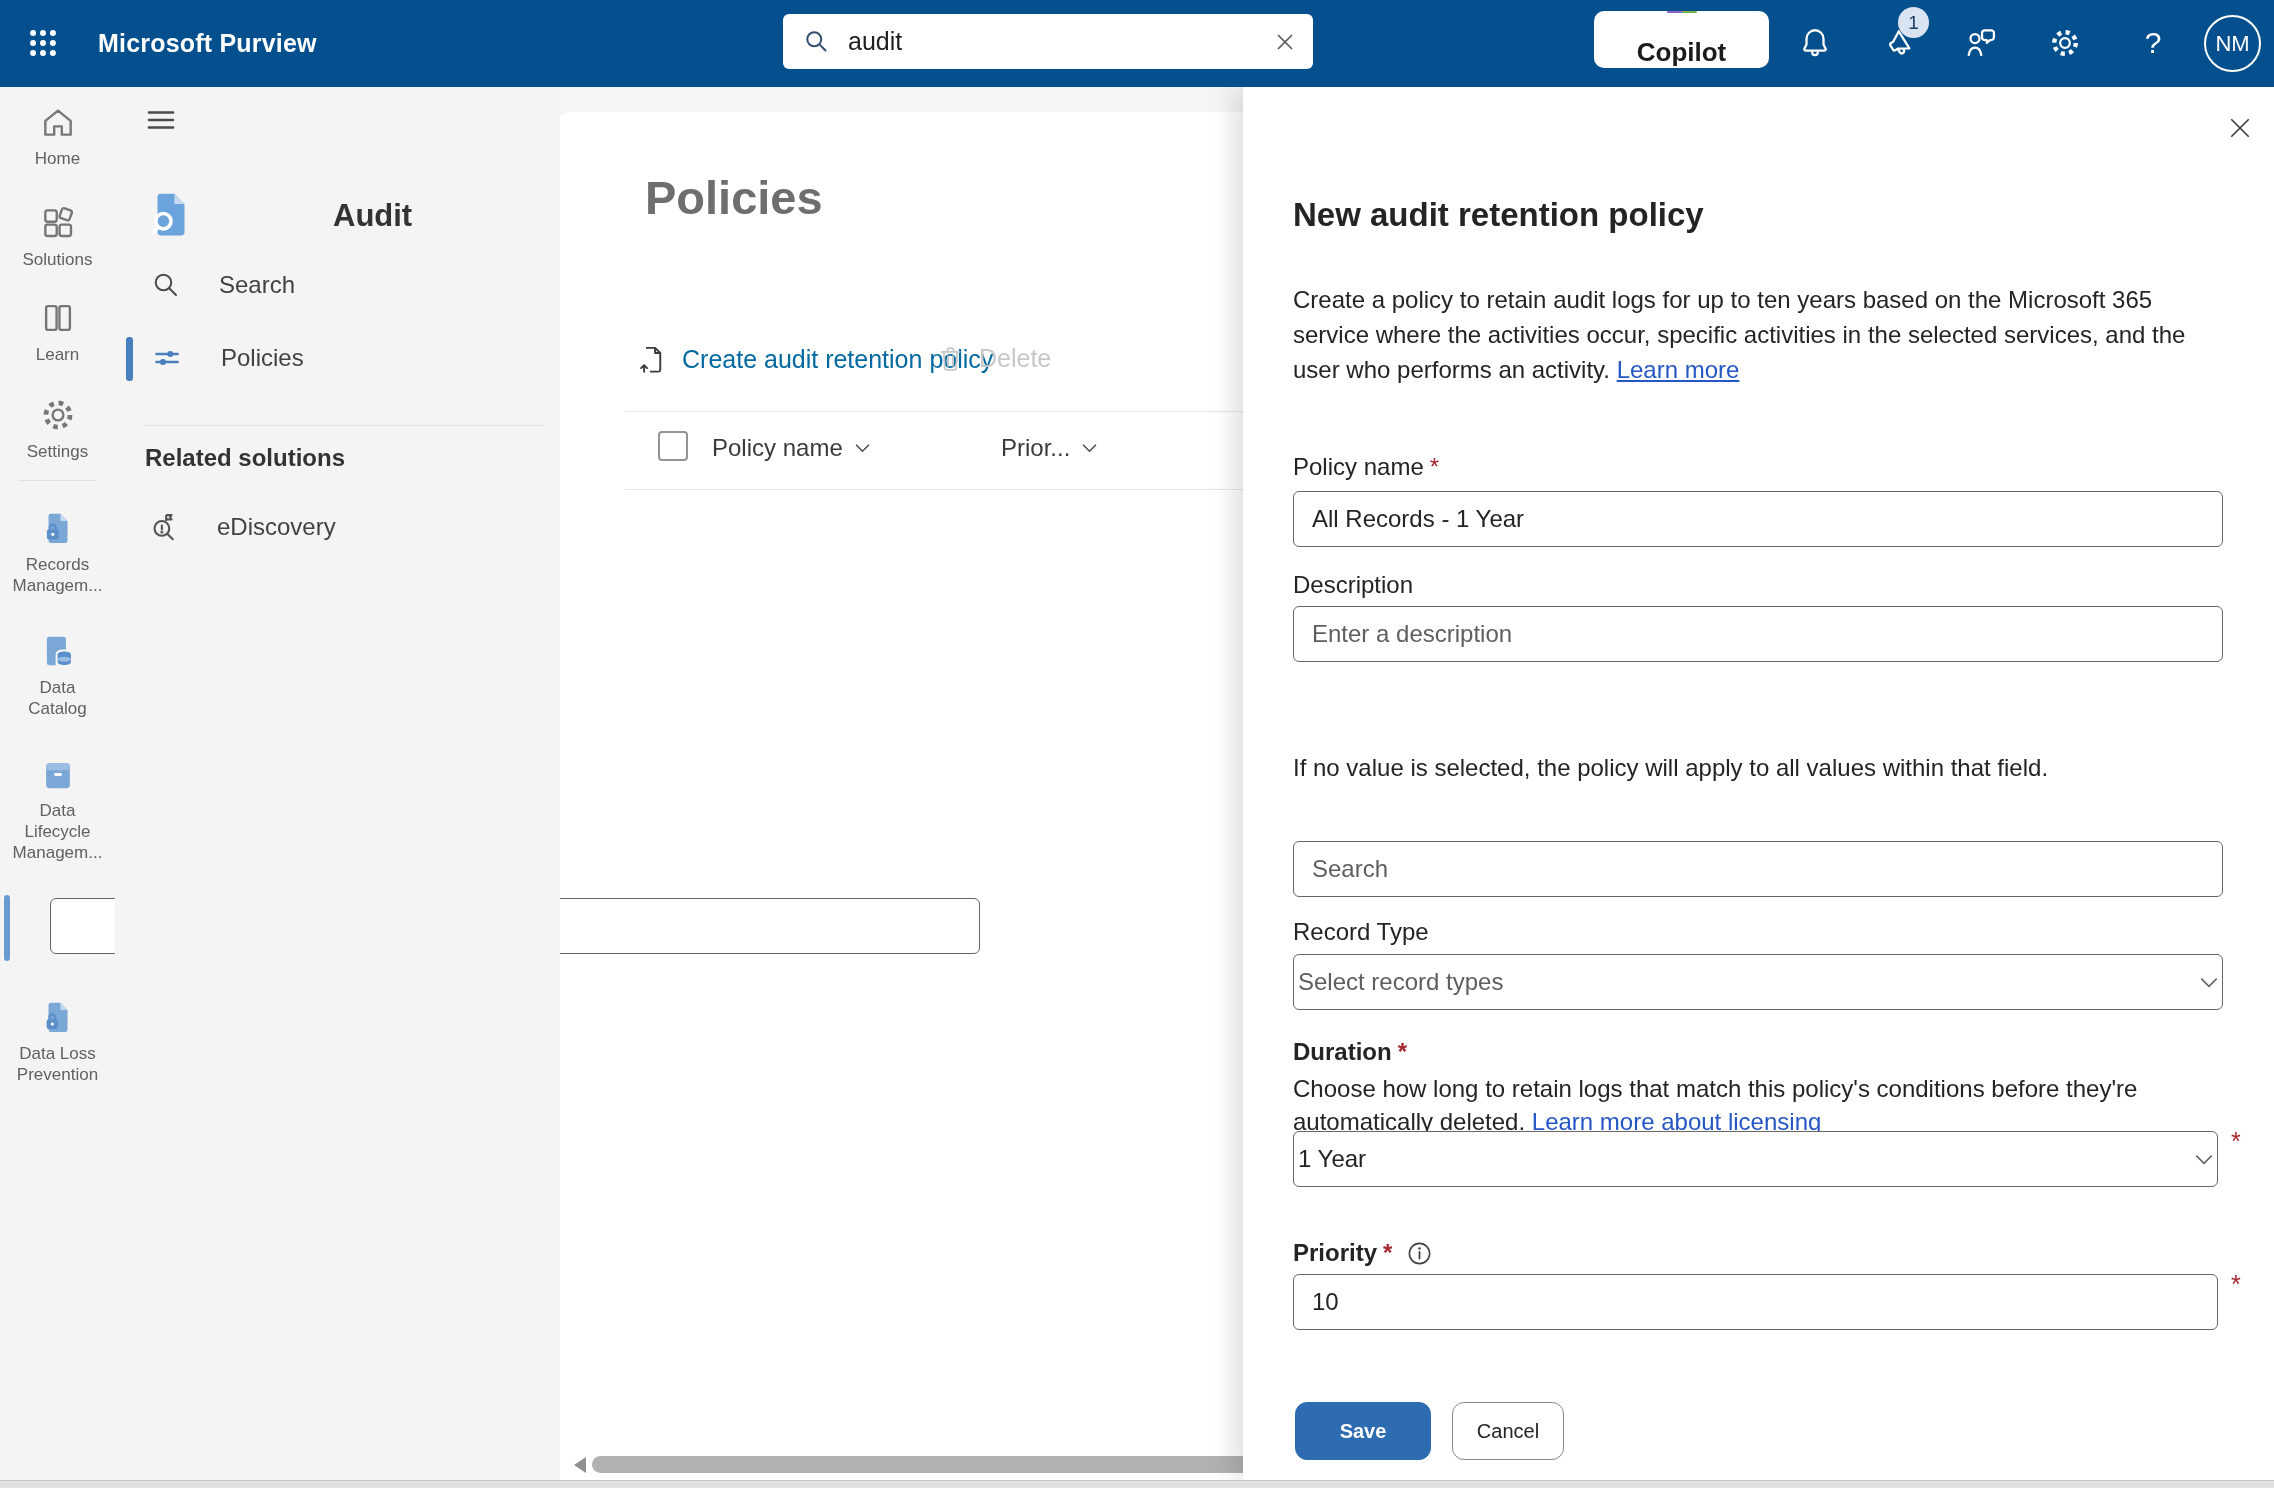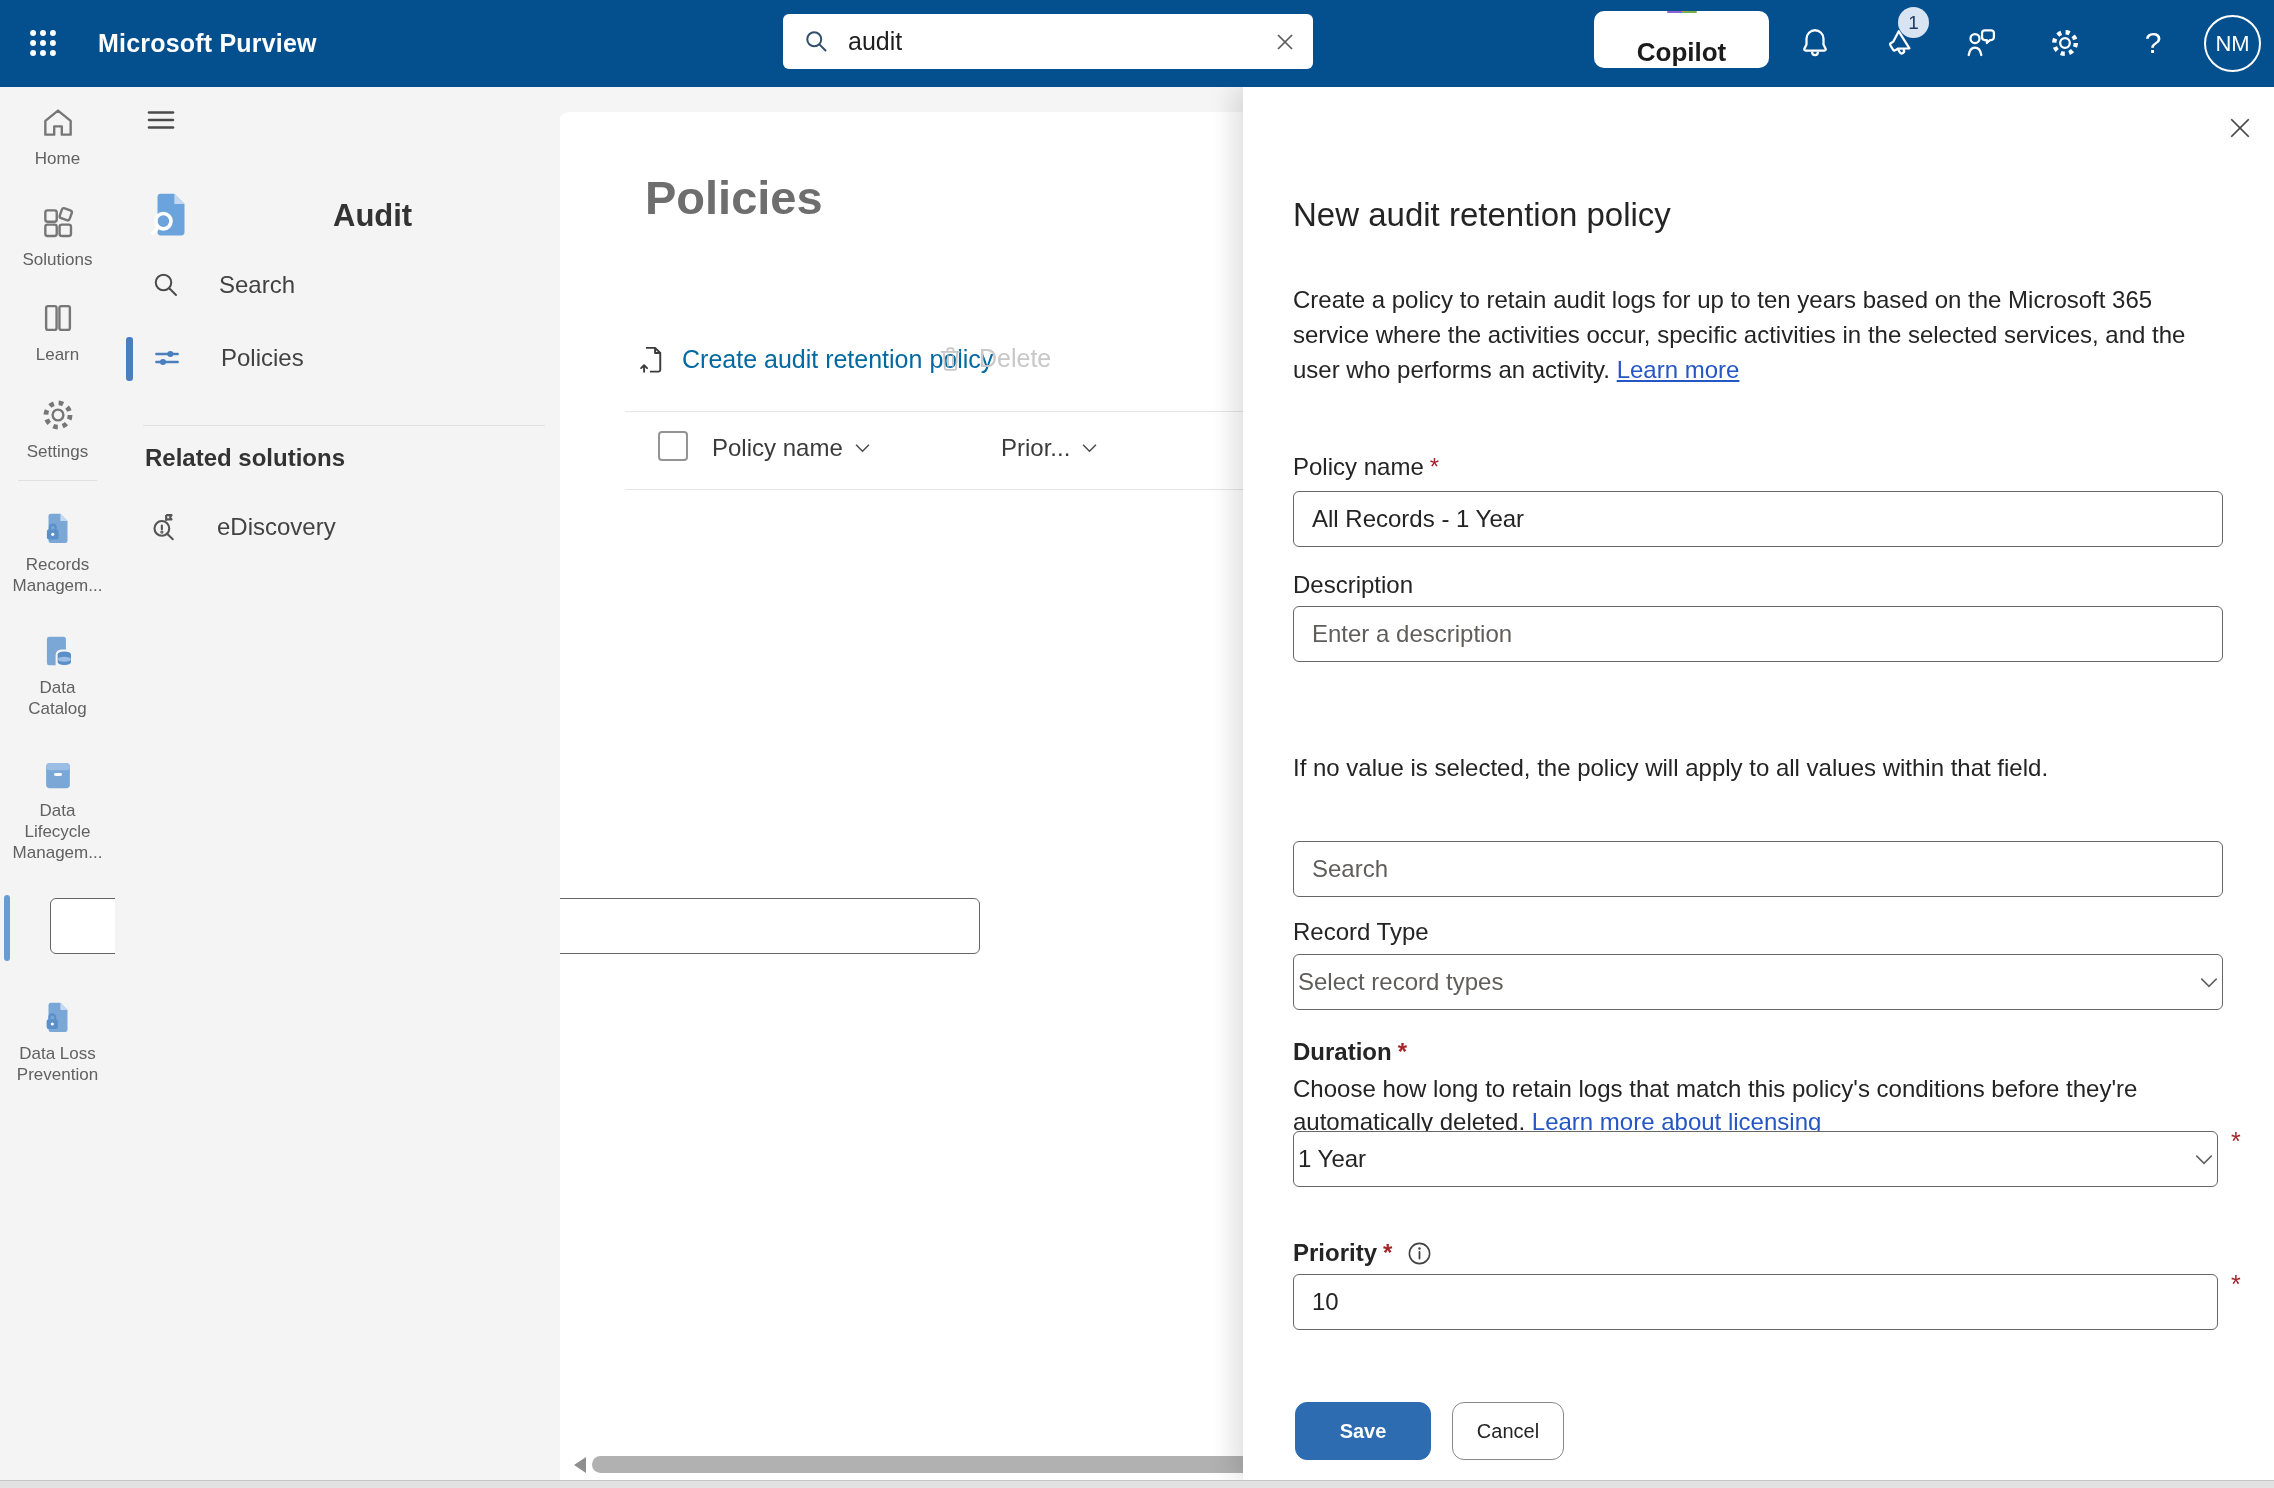--- a/index.html
+++ b/index.html
@@ -51,21 +51,21 @@
   .hline{position:absolute;left:67px;width:1600px;height:1px;background:#e5e5e5;}
   .checkbox{position:absolute;left:100px;top:319px;width:30px;height:30px;border:2px solid #949494;border-radius:4px;cursor:pointer;}
   .colhead{position:absolute;top:322px;display:flex;align-items:center;gap:12px;cursor:pointer;}
   .colhead span{font-size:24px;color:#3b3b3b;}
   .scroll-thumb{position:absolute;left:34px;top:1344px;width:700px;height:17px;border-radius:9px;background:#b1b1b1;cursor:pointer;}
   .scroll-arrow{position:absolute;left:8px;top:1345px;width:0;height:0;border:8px solid transparent;border-right:12px solid #8f8f8f;cursor:pointer;}
 
   
   .panel{position:absolute;left:1243px;top:87px;width:1031px;height:1393px;background:#fff;z-index:10;
          box-shadow:-10px 0 24px rgba(0,0,0,.12);}
-  .panel h1{position:absolute;left:50px;top:109px;margin:0;font-size:33px;font-weight:400;color:#242424;}
+  .panel h1{position:absolute;left:50px;top:109px;margin:0;font-size:33px;font-weight:700;color:#242424;}
   .intro{position:absolute;left:50px;top:195px;width:910px;font-size:24px;line-height:35px;color:#242424;}
   a.lnk{color:#2456c4;text-decoration:underline;cursor:pointer;}
   .f-label{position:absolute;left:50px;font-size:24px;color:#242424;}
   .bold{font-weight:700;}
   .req{color:#a4262c;margin-left:6px;}
   .req-out{position:absolute;font-size:25px;color:#a4262c;}
   .tin{position:absolute;left:50px;width:930px;height:56px;border:1px solid #666;border-radius:6px;
        font-size:24px;color:#242424;padding:0 18px;font-family:inherit;outline:none;background:#fff;}
   .tin::placeholder{color:#605e5c;opacity:1;}
   .sel{position:absolute;left:50px;width:930px;height:56px;border:1px solid #666;border-radius:6px;background:#fff;

